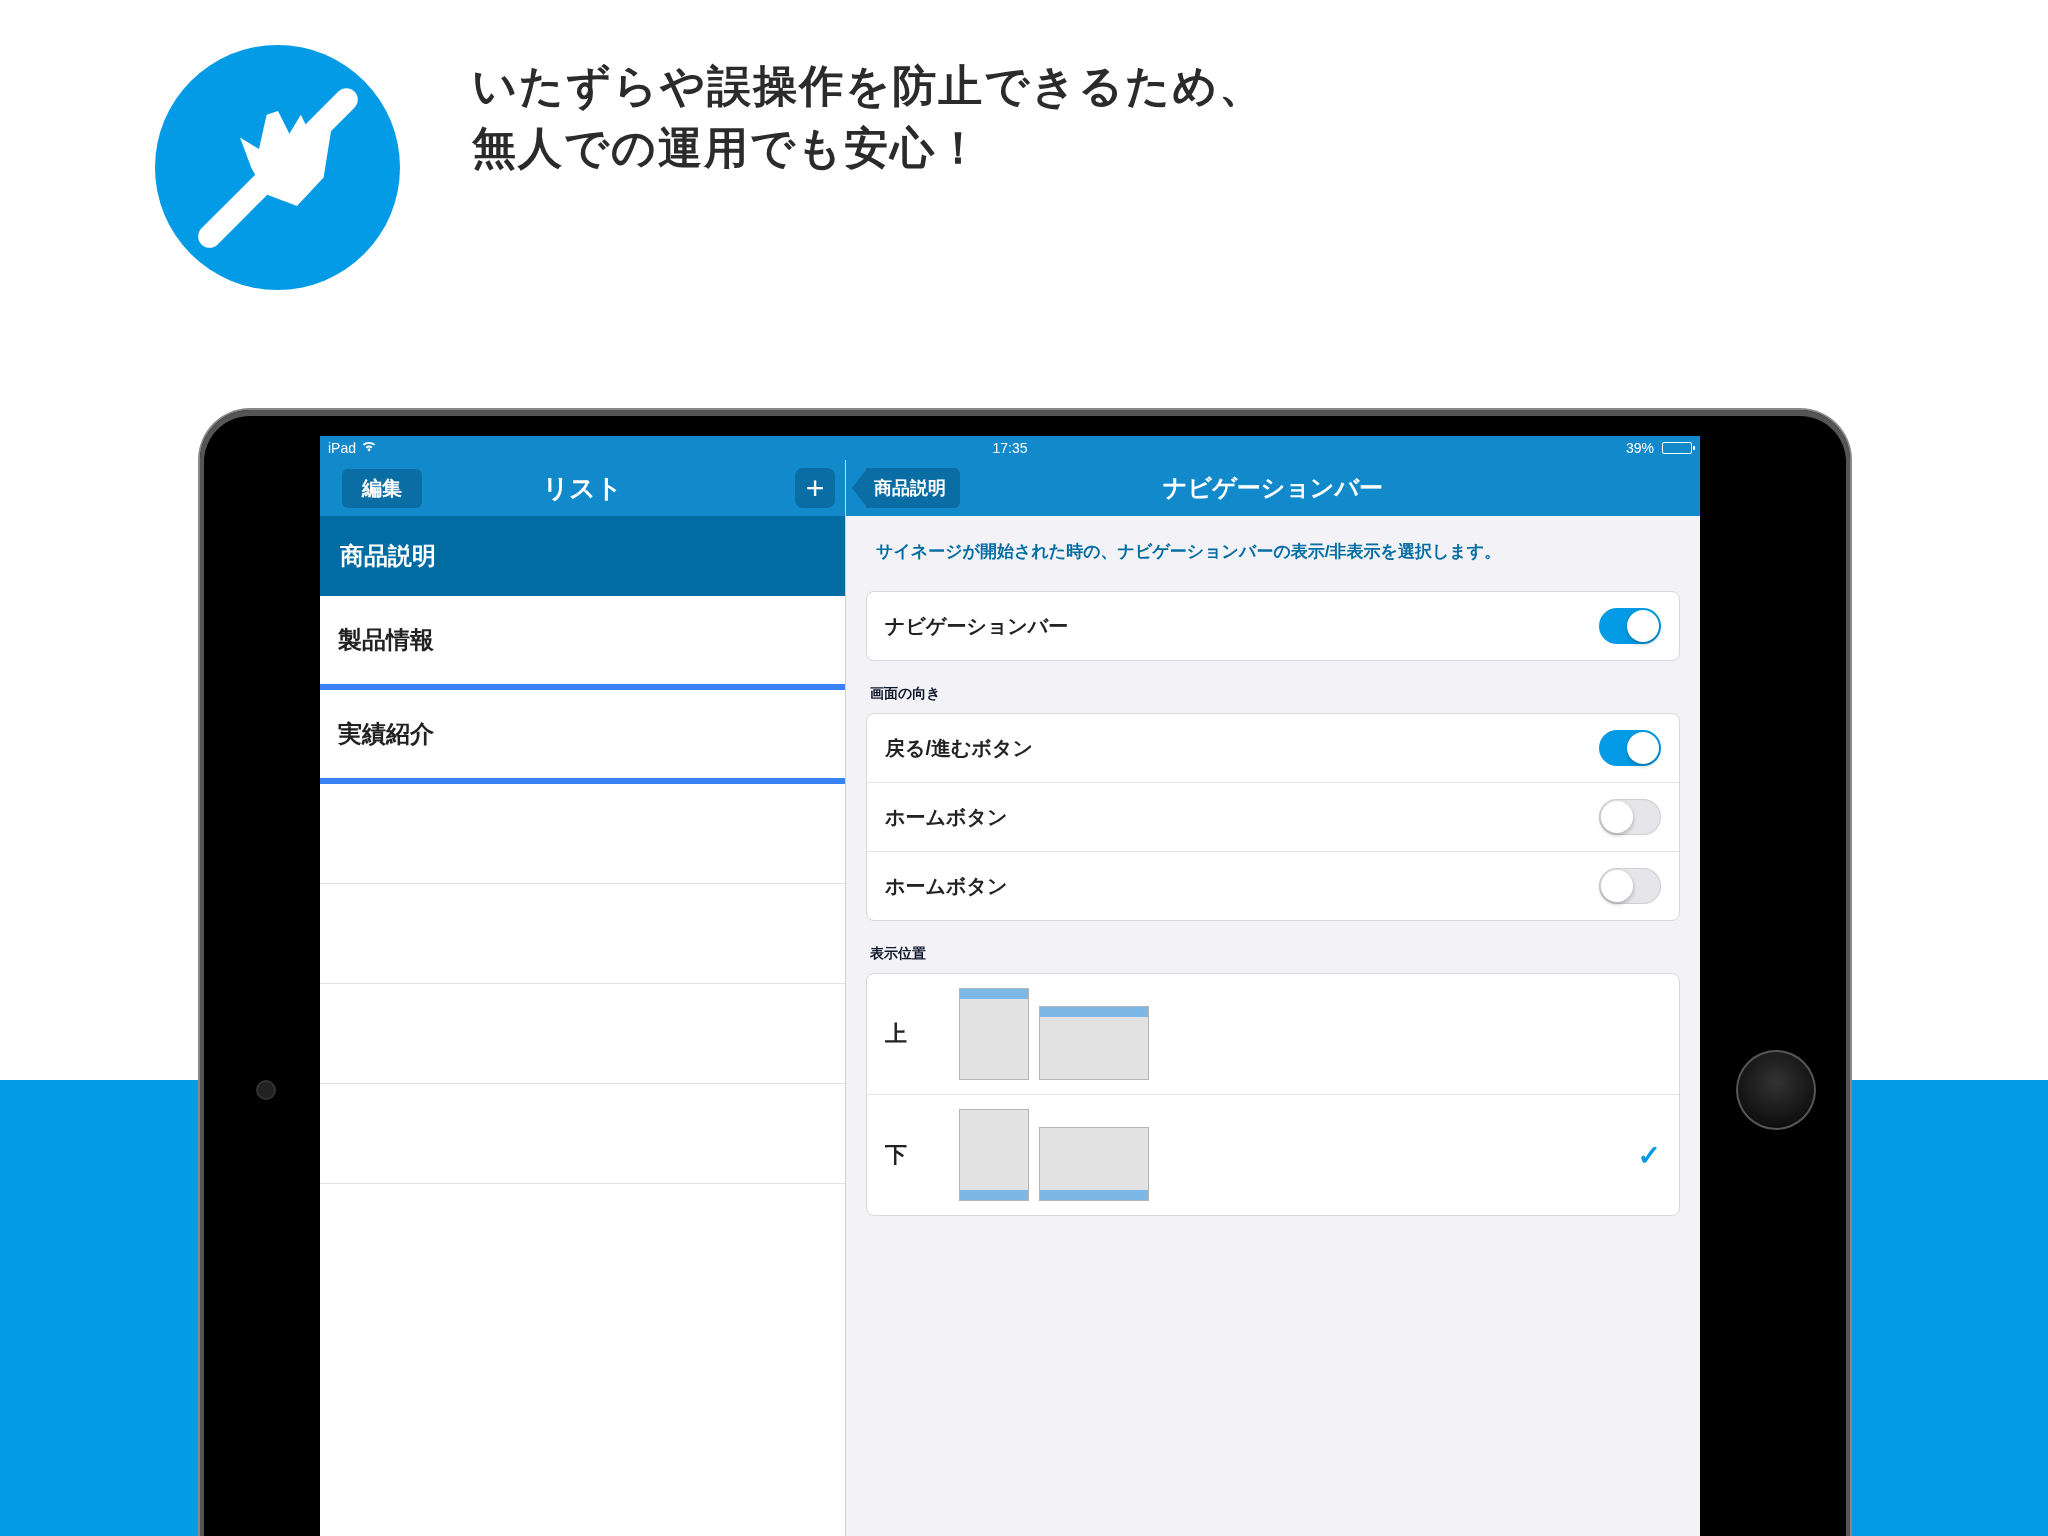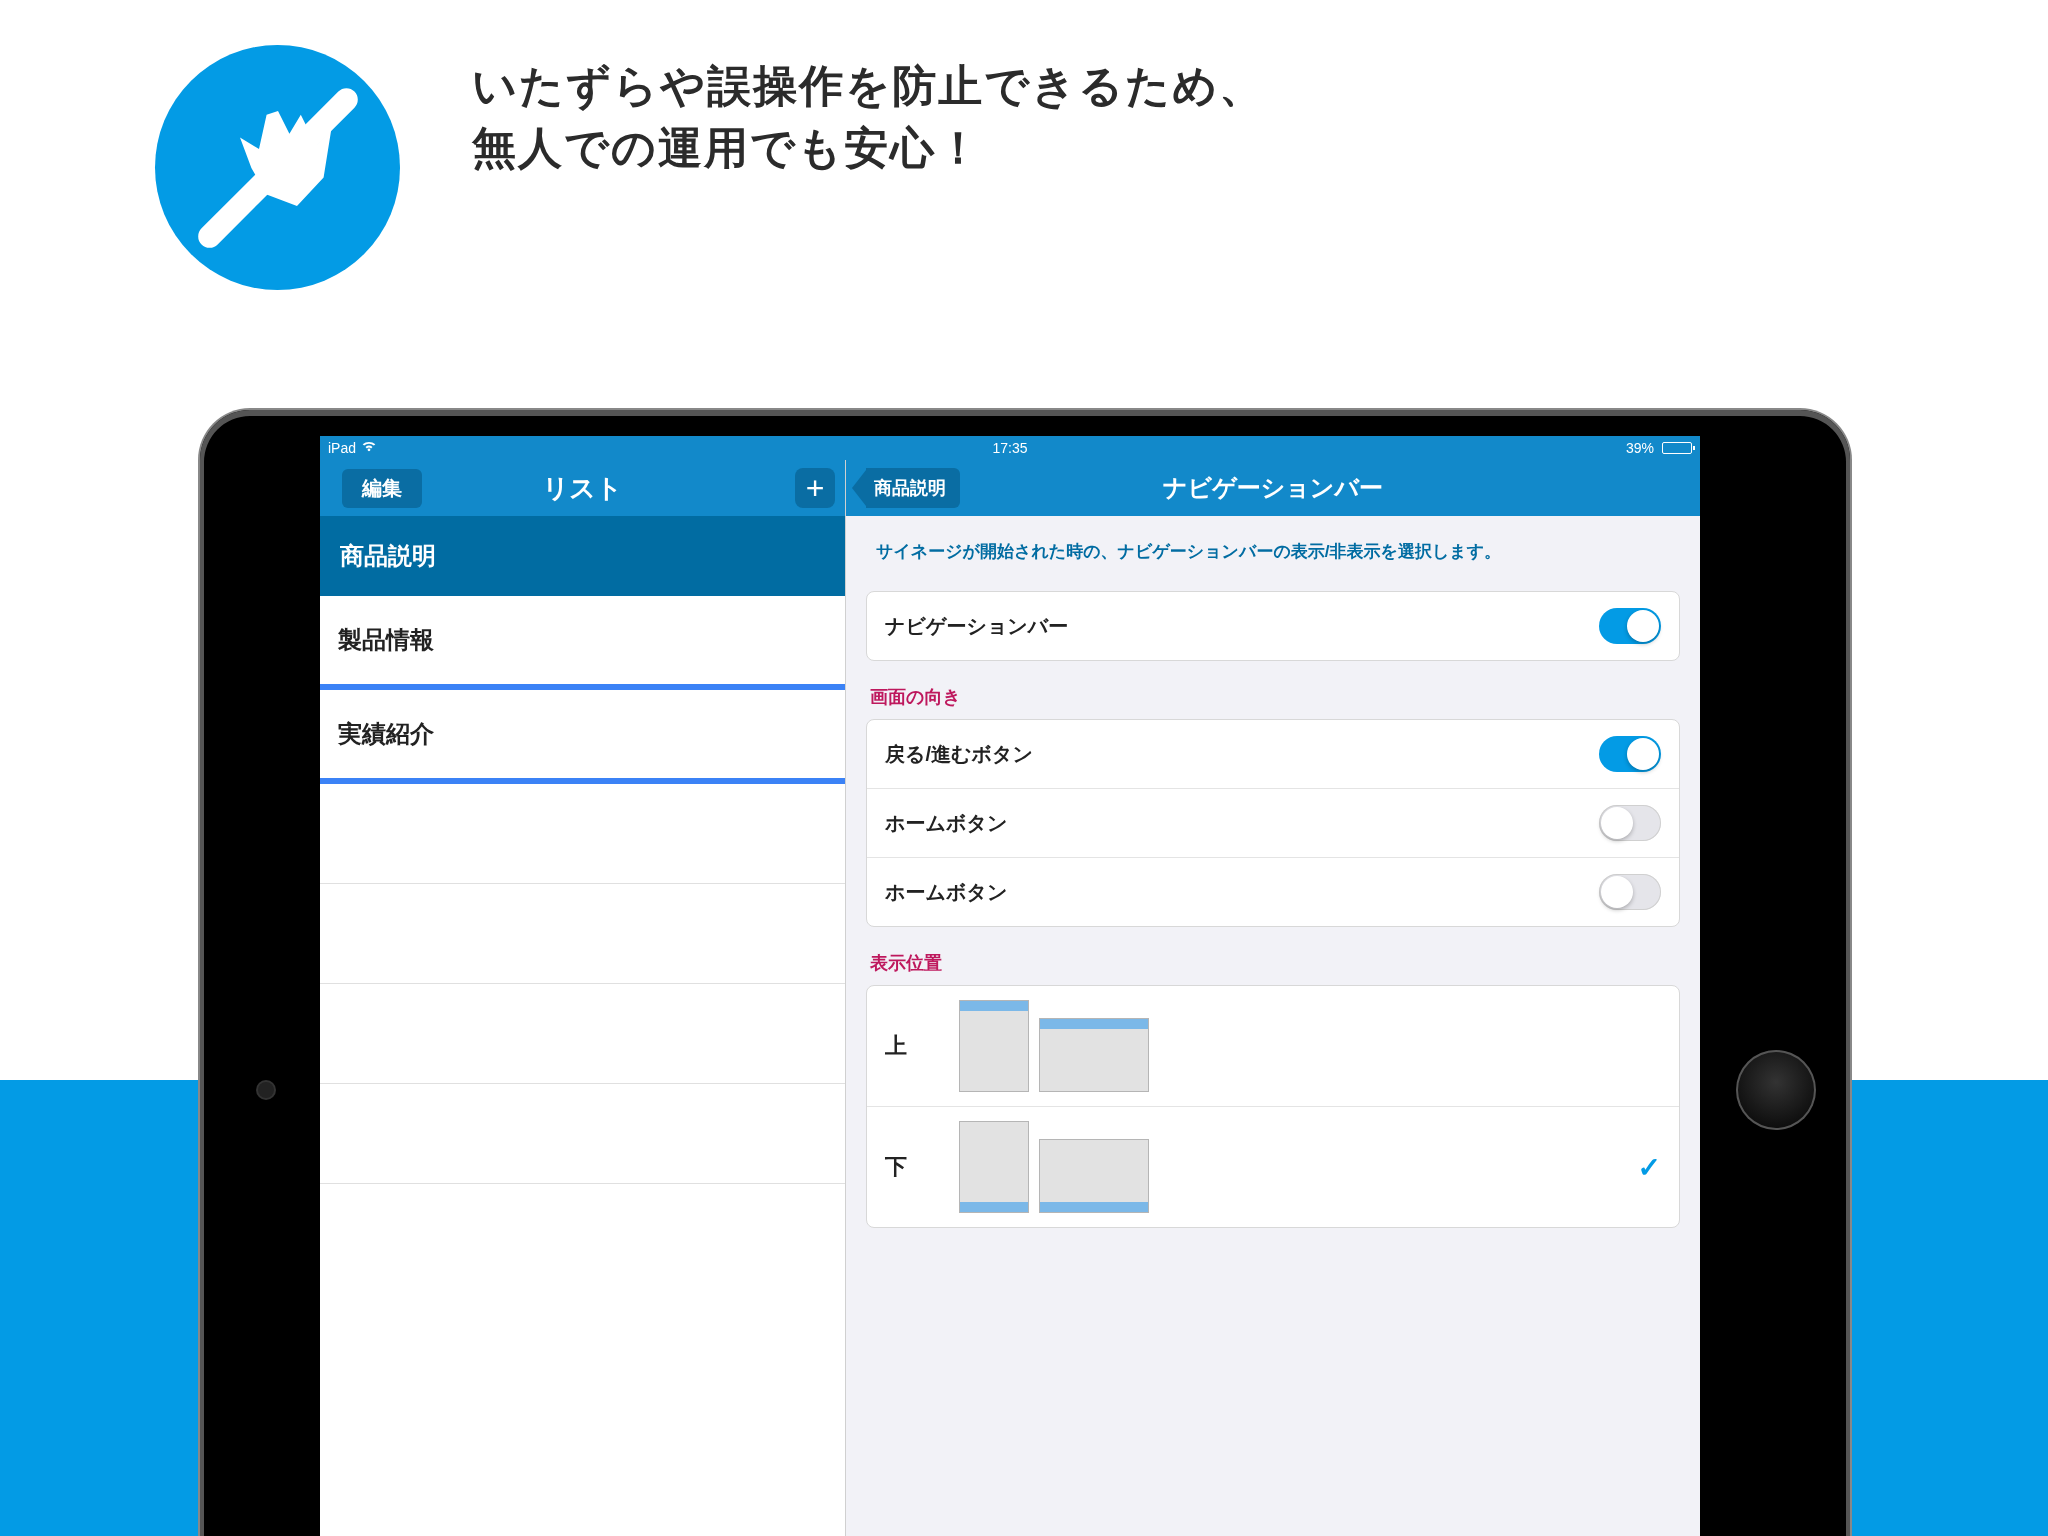--- a/index.html
+++ b/index.html
@@ -259,22 +259,22 @@
 
   .section-desc {
     text-align: left;
     color: #016CA2;
     font-size: 17px;
     font-weight: 600;
     padding: 24px 10px 28px 10px;
   }
 
   .section-header {
-    color: #be185d;
-    font-size: 18px;
+    color: #0f172a;
+    font-size: 14px;
     font-weight: 600;
     margin: 24px 0 10px 4px;
   }
 
   .cell-group {
     background: #fff;
     border: 1px solid #d8d8d8;
     border-radius: 8px;
     overflow: hidden;
   }

